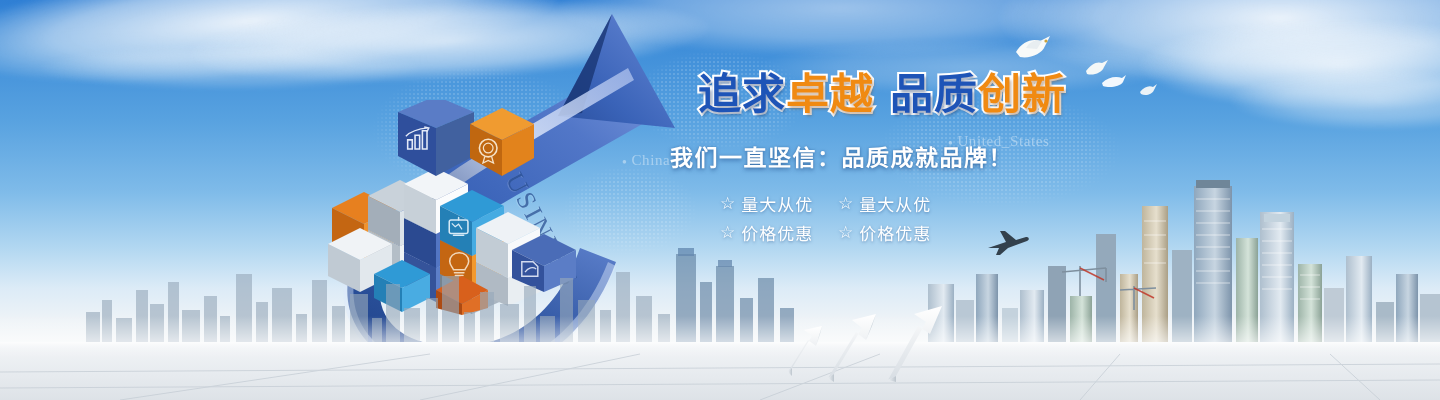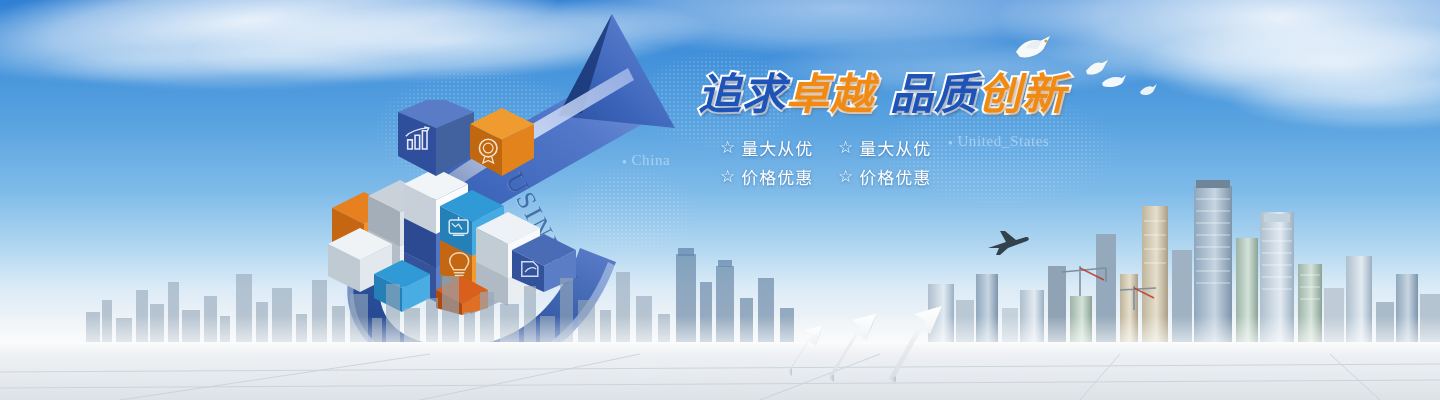--- a/index.html
+++ b/index.html
@@ -85,21 +85,21 @@
     white-space:nowrap; pointer-events:none;
     text-shadow:0 1px 0 rgba(255,255,255,.22);
   }
 
   
   .cube-wrap { position:absolute; left:318px; top:100px; width:260px; height:215px; }
 
   
   .copy { position:absolute; left:668px; top:72px; width:560px; }
 
-  .headline { font-weight:700; font-style:italic; line-height:1.04; white-space:nowrap; }
+  .headline { font-weight:700; line-height:1.04; white-space:nowrap; }
   .hl1 { font-size:43px; letter-spacing:1px; margin-left:30px; }
   .hl2 { font-size:43px; letter-spacing:1px; margin-left:120px; margin-top:7px; }
   .hl1 .seg, .hl2 .seg { display:inline-block; }
 
   .seg.blue {
     color:#1e54b7;
     -webkit-text-stroke:4px #ffffff;
     paint-order:stroke fill;
     text-shadow:2px 3px 3px rgba(10,40,90,.38);
   }
@@ -371,20 +371,21 @@
     </svg>
   </div>
 
   <div class="copy">
 
     <div class="headline hl1">
       <span class="seg blue">追求</span><span class="seg orange">卓越</span><span class="gap"></span><span class="seg blue">品质</span><span class="seg orange">创新</span>
     </div>
 
 
+    <div class="subtitle">我们一直坚信：品质成就品牌！</div>
 
     <div class="features">
       <div class="feature">
         <span class="star">☆</span>
         <span>量大从优</span>
       </div>
       <div class="feature">
         <span class="star">☆</span>
         <span>量大从优</span>
       </div>

